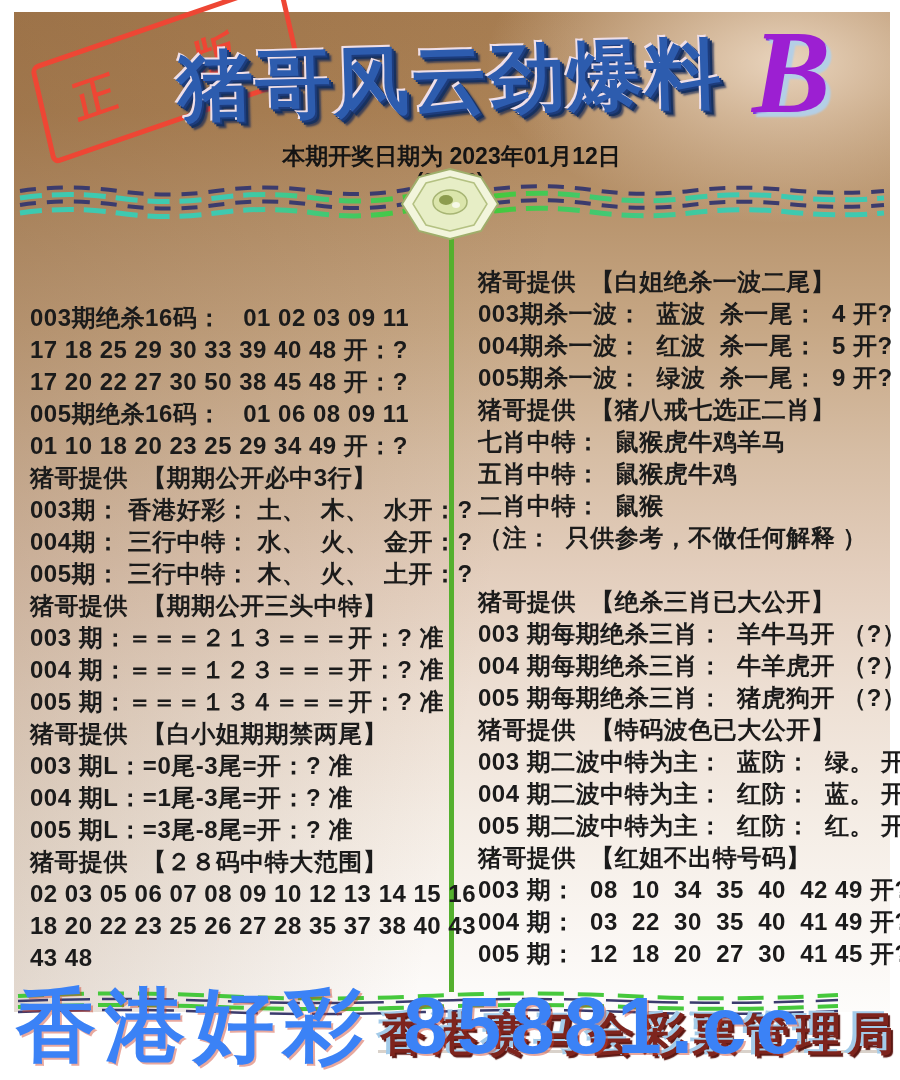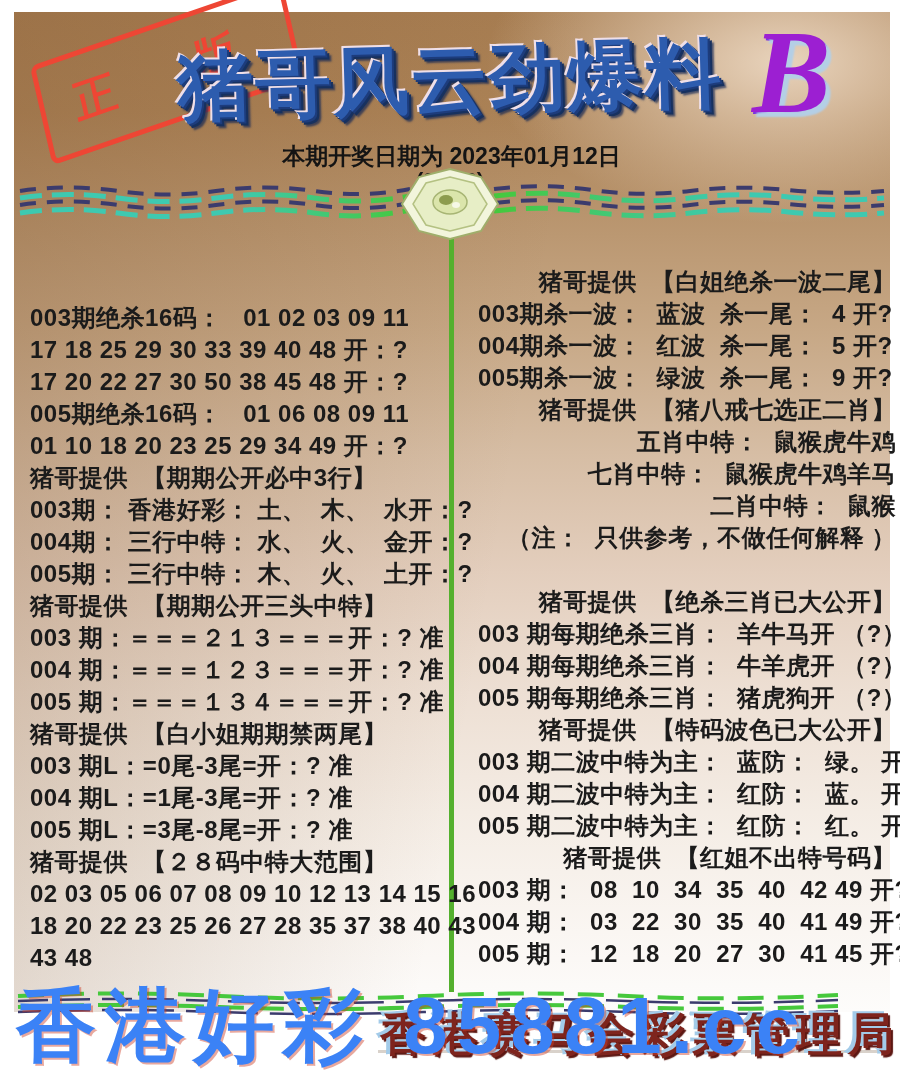--- a/index.html
+++ b/index.html
@@ -44,21 +44,21 @@
     position:absolute;left:0;right:0;top:168px;text-align:center;
     font-size:21px;font-weight:bold;color:#141414;
   }
   .wave{position:absolute;}
   .vline{
     position:absolute;left:449px;top:234px;width:5px;height:758px;
     background:#54b02e;
   }
   .col{position:absolute;top:266px;}
   .col-left{left:30px;width:428px;margin-top:36px;}
-  .col-right{left:478px;width:418px;text-align:right;}
+  .col-right{left:478px;width:418px;}
   .tl{
     height:32px;line-height:32px;font-size:24px;font-weight:bold;
     color:#1b1b1b;white-space:pre;letter-spacing:0.5px;
   }
   .issuer{
     position:absolute;left:0;right:0;top:1004px;text-align:right;
     font-size:46px;font-weight:bold;color:#7e241d;letter-spacing:6px;
     text-shadow:-4px -2px 0 #a3cbe9, 2px 2px 1px #5c1712;
     white-space:pre;z-index:2;
   }
@@ -149,22 +149,22 @@
     <div class="tl">18 20 22 23 25 26 27 28 35 37 38 40 43</div>
     <div class="tl">43 48</div>
   </div>
 
 <div class="col col-right">
     <div class="tl">猪哥提供  【白姐绝杀一波二尾】</div>
     <div class="tl">003期杀一波：  蓝波  杀一尾：  4 开? 准</div>
     <div class="tl">004期杀一波：  红波  杀一尾：  5 开? 准</div>
     <div class="tl">005期杀一波：  绿波  杀一尾：  9 开? 准</div>
     <div class="tl">猪哥提供  【猪八戒七选正二肖】</div>
+    <div class="tl">七肖中特：  鼠猴虎牛鸡羊马</div>
     <div class="tl">五肖中特：  鼠猴虎牛鸡</div>
-    <div class="tl">七肖中特：  鼠猴虎牛鸡羊马</div>
     <div class="tl">二肖中特：  鼠猴</div>
     <div class="tl">（注：  只供参考，不做任何解释 ）</div>
     <div class="tl"></div>
     <div class="tl">猪哥提供  【绝杀三肖已大公开】</div>
     <div class="tl">003 期每期绝杀三肖：  羊牛马开 （?） 准</div>
     <div class="tl">004 期每期绝杀三肖：  牛羊虎开 （?） 准</div>
     <div class="tl">005 期每期绝杀三肖：  猪虎狗开 （?） 准</div>
     <div class="tl">猪哥提供  【特码波色已大公开】</div>
     <div class="tl">003 期二波中特为主：  蓝防：  绿。 开（?）</div>
     <div class="tl">004 期二波中特为主：  红防：  蓝。 开（?）</div>

